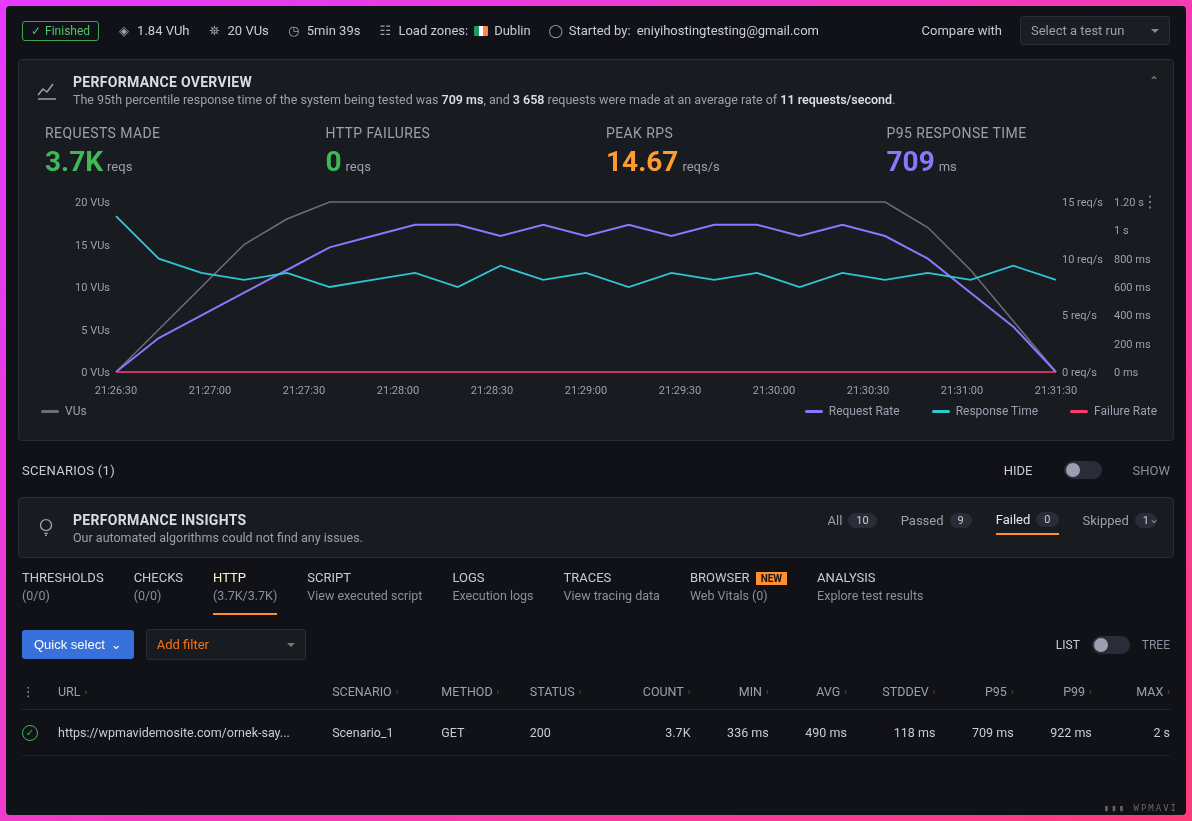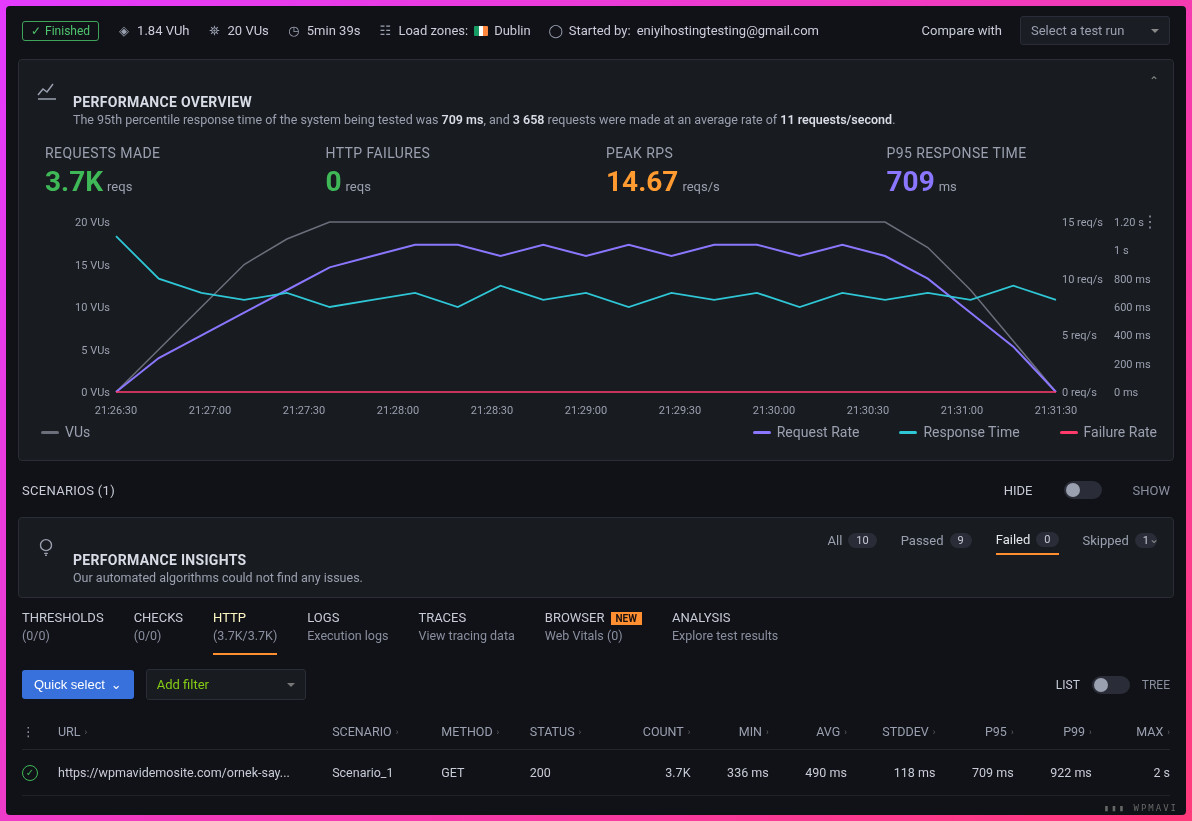--- a/index.html
+++ b/index.html
@@ -18,57 +18,57 @@
   .topbar .seg { display:flex; align-items:center; gap:6px; }
   .topbar .icon { width:14px; height:14px; display:inline-flex; align-items:center; justify-content:center; color:#9aa0b0;}
   .flag-ie { width:14px; height:10px; display:inline-block; background:linear-gradient(to right,#169b62 33%,#fff 33%,#fff 66%,#ff883e 66%); border-radius:1px;}
   .topbar .spacer { flex:1; }
   .cmp-label { color:#c8ccd8; font-size:13px; }
   .select-run { background:#1b1d24; border:1px solid #2a2d37; border-radius:3px; padding:6px 28px 6px 10px; color:#9aa0b0; font-size:13px; position:relative; min-width:150px;}
   .select-run::after { content:""; position:absolute; right:10px; top:50%; width:0;height:0;border-left:4px solid transparent;border-right:4px solid transparent;border-top:4px solid #888; transform:translateY(-50%);}
   .panel { margin: 4px 12px 8px 12px; background:#181b1f; border:1px solid #2a2d37; border-radius:4px; padding: 14px 16px 8px 16px; position:relative;}
   .pheader { display:flex; gap:14px; align-items:flex-start; }
   .pheader .picon { width:24px; height:24px; margin-top:4px; color:#9aa0b0;}
-  .ptitle { font-weight:700; font-size:14px; color:#d8dce6; letter-spacing:0.3px;margin-top:20px;}
+  .ptitle { font-weight:700; font-size:14px; color:#d8dce6; letter-spacing:0.3px;}
   .psub { font-size:12.5px; color:#9aa0b0; margin-top:2px;}
   .psub b { color:#d8dce6; font-weight:600;}
   .collapse-caret { position:absolute; right:14px; top:14px; color:#888; font-size:12px;}
   .metrics { display:flex; gap:0; margin-top:18px; }
   .metric { flex: 1; padding: 0 10px; }
   .metric .lbl { font-size:14px; letter-spacing:0.4px; color:#9aa0b0; margin-bottom:4px;}
   .metric .num { font-size:28px; font-weight:700; }
   .metric .unit { font-size:13px; color:#9aa0b0; margin-left:4px; font-weight:400;}
   .m-green .num{ color:#3fb957; }
   .m-orange .num{ color:#ff9b30; }
   .m-purple .num{ color:#8b77ff; }
   .chart-wrap { position:relative; margin-top:14px; height:240px; }
   .chart-menu { position:absolute; right:0; top:0; color:#8a8f9f; font-size:16px; letter-spacing:-1px; cursor:pointer;}
   svg.chart { width:100%; height:210px; display:block;}
   .axis-label { font-size:11px; fill:#9aa0b0; }
-  .legend-row { display:flex; gap:40px; align-items:center; font-size:14px; padding: 2px 0 0 6px; color:#9aa0b0;}
+  .legend-row { display:flex; gap:32px; align-items:center; font-size:12px; padding: 2px 0 0 6px; color:#9aa0b0;}
   .legend-row .li { display:flex; align-items:center; gap:6px;}
   .lswatch { width:18px; height:3px; border-radius:2px;}
   .legend-row .spacer { flex:1; }
   .scen-row { display:flex; align-items:center; gap:31px; padding: 12px 16px 14px 16px; font-size:13px; color:#c8ccd8;}
   .toggle { width:38px; height:18px; border-radius:10px; background:#2a2d37; position:relative;}
   .toggle .knob { width:14px; height:14px; border-radius:50%; background:#9aa0b0; position:absolute; top:2px; left:2px;}
   .insights-tabs { margin-left:auto; display:flex; gap:24px; align-items:center; font-size:13px;}
   .itab { display:flex; align-items:center; gap:6px; color:#9aa0b0; padding-bottom:6px;}
   .itab.active { border-bottom:2px solid #ff8f30; color:#e6e8ef;}
   .count-pill { background:#2a2d37; border-radius:10px; padding:1px 8px; font-size:11px; color:#c8ccd8;}
   .section-tabs { display:flex; gap:30px; padding: 4px 16px 0 16px; font-size:13px; color:#9aa0b0; }
   .stab { padding-bottom:10px; }
   .stab .t1 { color:#c8ccd8; }
   .stab .t2 { color:#8a8f9f; font-size:12.5px; margin-top:3px;}
   .stab.active { border-bottom:2px solid #ff8f30; }
   .stab.active .t1{ color:#fef9c3; }
   .new-tag { background:#ff8f30; color:#1a1010; font-size:10px; font-weight:700; padding:1px 5px; border-radius:0; margin-left:6px;}
   .filter-row { display:flex; align-items:center; gap:12px; padding: 14px 16px; }
   .btn-blue { background:#3871dc; color:#fff; border:none; border-radius:3px; padding:7px 12px; font-size:13px; display:flex; align-items:center; gap:6px;}
-  .filter-box { background:#181b1f; border:1px solid #2a2d37; border-radius:3px; padding:7px 30px 7px 10px; color:#84cc16; font-size:13px; min-width:160px; position:relative;}
+  .filter-box { background:#181b1f; border:1px solid #2a2d37; border-radius:3px; padding:7px 30px 7px 10px; color:#f97316; font-size:13px; min-width:160px; position:relative;}
   .filter-box::after{content:"";position:absolute;right:10px;top:50%;width:0;height:0;border-left:4px solid transparent;border-right:4px solid transparent;border-top:4px solid #777;transform:translateY(-50%);}
   .table { padding: 0 16px; font-size:12.5px;}
   .thead, .trow { display:grid; grid-template-columns: 30px 2.6fr 1fr 0.8fr 0.7fr 0.8fr 0.7fr 0.7fr 0.8fr 0.7fr 0.7fr 0.7fr; align-items:center; gap:6px;}
   .thead { color:#9aa0b0; padding: 10px 0; border-bottom:1px solid #24262e;}
   .thead .th { display:flex; align-items:center; gap:4px; cursor:pointer;}
   .thead .th.r { justify-content:flex-end; }
   .caret { font-size:9px; color:#666;}
   .trow { padding: 14px 0; color:#c8ccd8; border-bottom:1px solid #20222a;}
   .trow .r { text-align:right;}
   .ok-circle { width:16px;height:16px;border:1.5px solid #3fb957;border-radius:50%;display:inline-flex;align-items:center;justify-content:center;color:#3fb957;font-size:10px;}
@@ -258,20 +258,24 @@
       </div>
     <div class="stab">
         <div class="t1">CHECKS</div>
         <div class="t2">(0/0)</div>
       </div>
     <div class="stab active">
         <div class="t1">HTTP</div>
         <div class="t2">(3.7K/3.7K)</div>
       </div>
     <div class="stab">
+        <div class="t1">SCRIPT</div>
+        <div class="t2">View executed script</div>
+      </div>
+    <div class="stab">
         <div class="t1">LOGS</div>
         <div class="t2">Execution logs</div>
       </div>
     <div class="stab">
         <div class="t1">TRACES</div>
         <div class="t2">View tracing data</div>
       </div>
     <div class="stab">
         <div class="t1"><span>BROWSER</span><span class="new-tag">NEW</span></div>
         <div class="t2">Web Vitals (0)</div>

